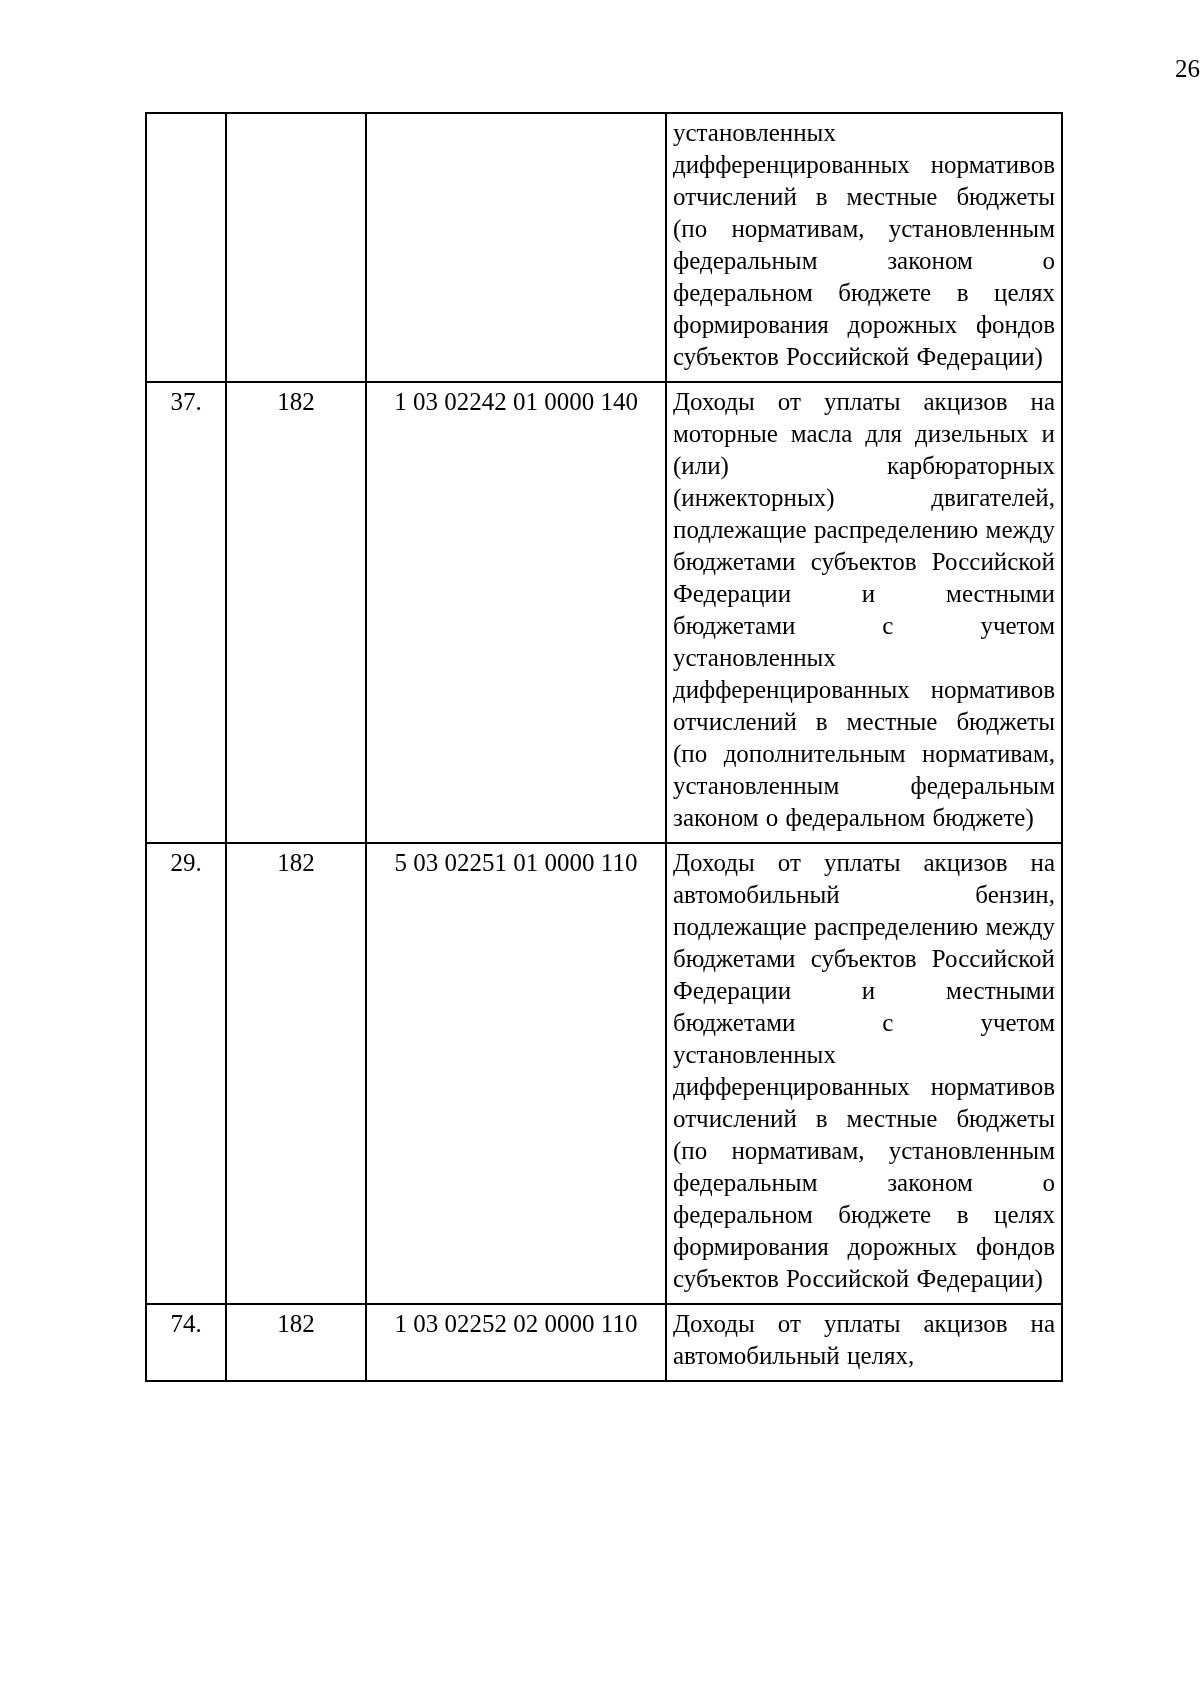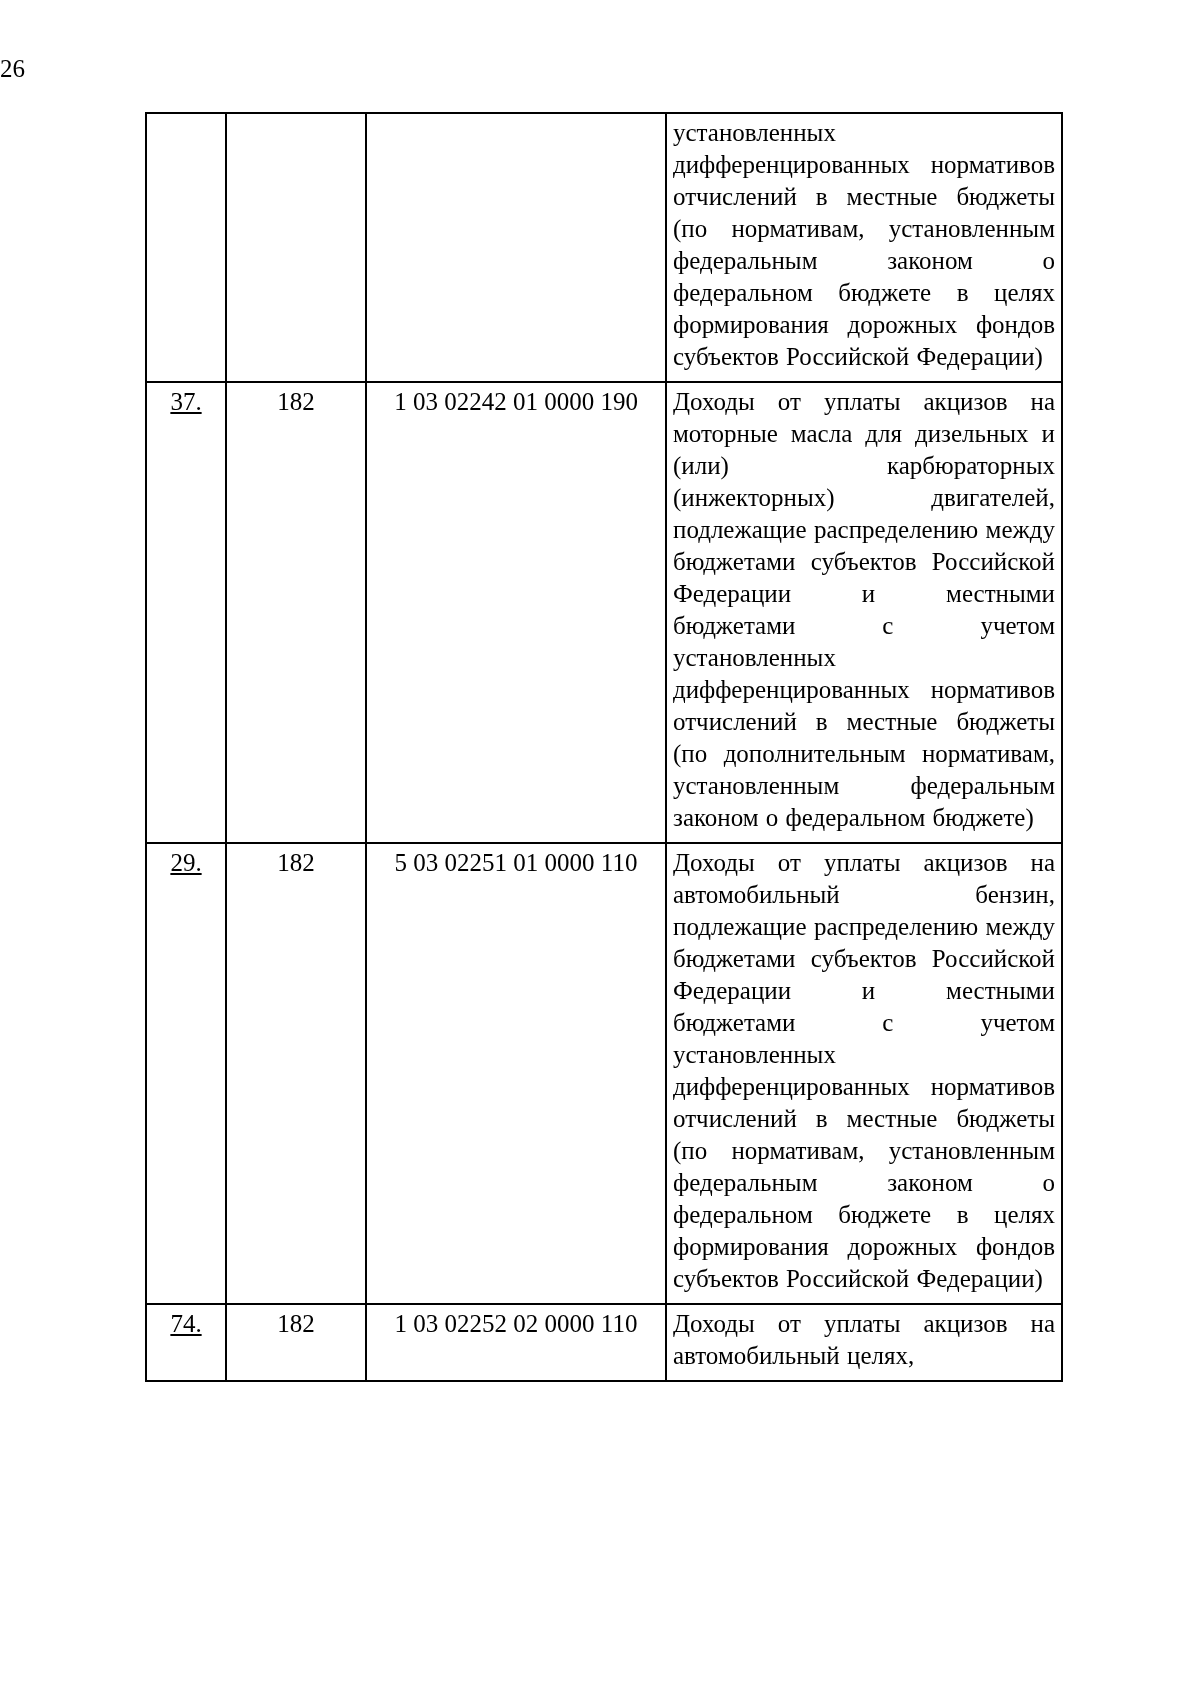--- a/index.html
+++ b/index.html
@@ -17,21 +17,21 @@
     position: relative;
   }
 
   .page {
     width: 1200px;
     height: 1697px;
     background: #ffffff;
   }
 
   .page-number {
-    text-align: left;
+    text-align: right;
     padding-top: 54px;
     font-size: 25px;
     line-height: 30px;
   }
 
   table.doc-table {
     border-collapse: collapse;
     table-layout: fixed;
     margin: 28px 0 0 145px;
     width: 916px;
@@ -39,21 +39,21 @@
 
   table.doc-table td {
     border: 2px solid #000000;
     vertical-align: top;
     font-size: 25px;
     line-height: 32px;
     padding: 3px 6px 8px 6px;
     margin-top: 18px;
   }
 
-  td.col-num   { width: 80px;  text-align: center; text-decoration: underline; }
+  td.col-num   { width: 80px;  text-align: center; }
   td.col-admin { width: 140px; text-align: center; }
   td.col-kbk   { width: 300px; text-align: center; white-space: nowrap; }
 
   td.col-desc {
     width: 396px;
     text-align: justify;
     text-align-last: left;
     padding: 3px 10px 8px 12px;
     word-spacing: 1px;
   }
@@ -77,21 +77,21 @@
       <tr>
         <td class="col-num"></td>
         <td class="col-admin"></td>
         <td class="col-kbk"></td>
         <td class="col-desc">установленных дифференцированных нормативов отчислений в местные бюджеты (по нормативам, установленным федеральным законом о федеральном бюджете в целях формирования дорожных фондов субъектов Российской Федерации)</td>
       </tr>
 
       <tr>
         <td class="col-num">37.</td>
         <td class="col-admin">182</td>
-        <td class="col-kbk">1 03 02242 01 0000 190</td>
+        <td class="col-kbk">1 03 02242 01 0000 140</td>
         <td class="col-desc">Доходы от уплаты акцизов на моторные масла для дизельных и (или) карбюраторных (инжекторных) двигателей, подлежащие распределению между бюджетами субъектов Российской Федерации и местными бюджетами с учетом установленных дифференцированных нормативов отчислений в местные бюджеты (по дополнительным нормативам, установленным федеральным законом о федеральном бюджете)</td>
       </tr>
 
       <tr>
         <td class="col-num">29.</td>
         <td class="col-admin">182</td>
         <td class="col-kbk">5 03 02251 01 0000 110</td>
         <td class="col-desc">Доходы от уплаты акцизов на автомобильный бензин, подлежащие распределению между бюджетами субъектов Российской Федерации и местными бюджетами с учетом установленных дифференцированных нормативов отчислений в местные бюджеты (по нормативам, установленным федеральным законом о федеральном бюджете в целях формирования дорожных фондов субъектов Российской Федерации)</td>
       </tr>
 

